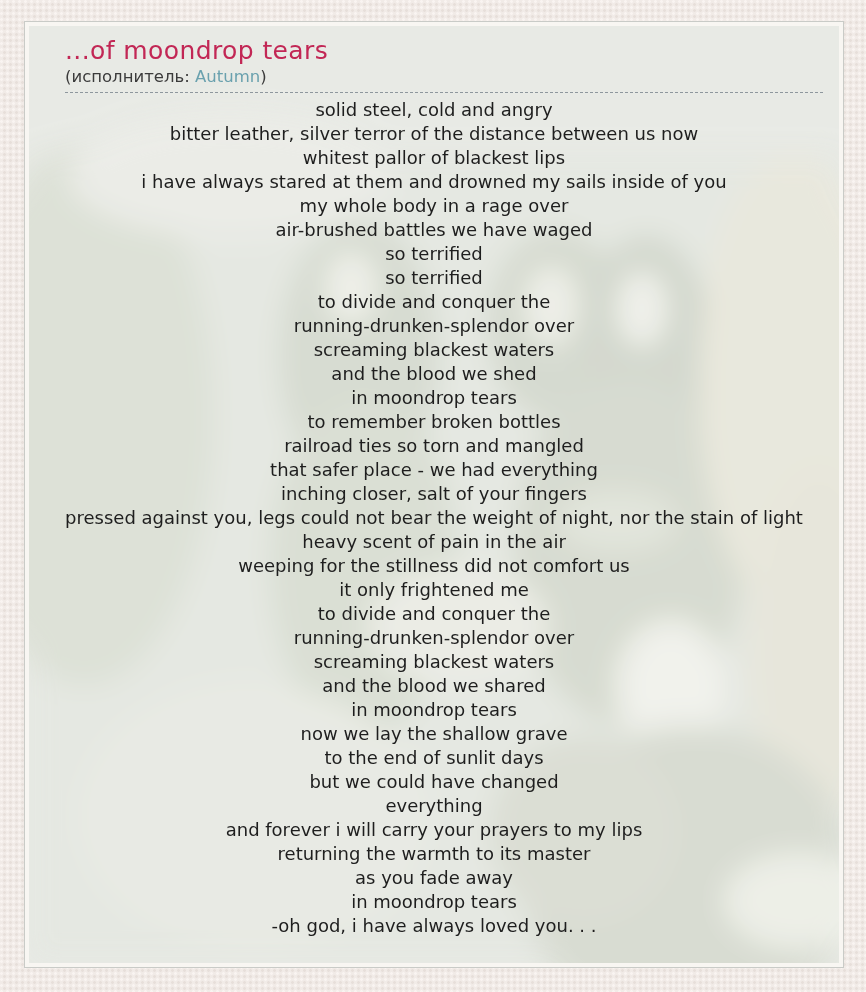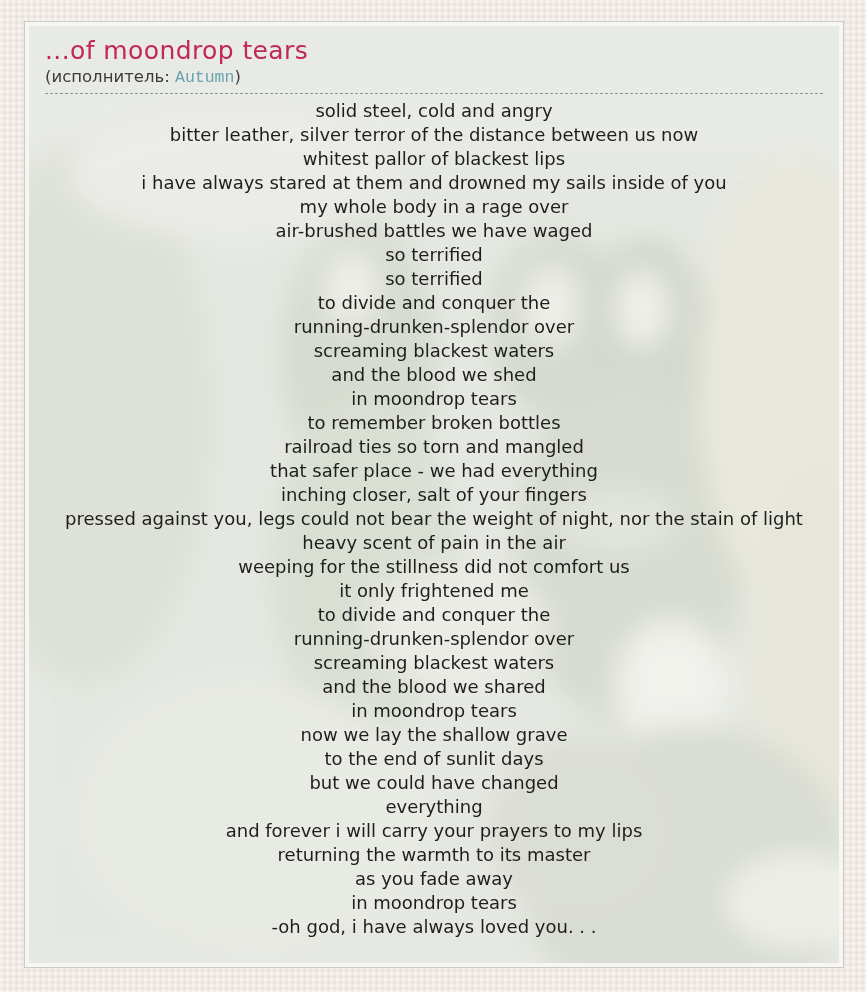--- a/index.html
+++ b/index.html
@@ -37,39 +37,39 @@
     height: 100%;
     pointer-events: none;
   }
   .content {
     position: relative;
     padding: 10px 16px 0 16px;
   }
   .header {
     border-bottom: 1px dashed #8e979d;
     padding-bottom: 5px;
+    margin-left: 20px;
   }
   .song-title {
     margin: 0;
     font-size: 25px;
     font-weight: normal;
     line-height: 30px;
     letter-spacing: 0.4px;
     color: #c22755;
   }
   .artist-line {
     font-size: 16.5px;
     line-height: 21px;
     color: #3b3b3b;
   }
   .artist-line a {
     color: #6aa1ae;
     text-decoration: none;
     cursor: pointer;
-    font-family: Liberation Mono, monospace;
   }
   .lyrics {
     margin-top: 5px;
     font-size: 18px;
     line-height: 24px;
     color: #1e1e1e;
     white-space: pre;
   }
   .lyric-line {
     height: 24px;

